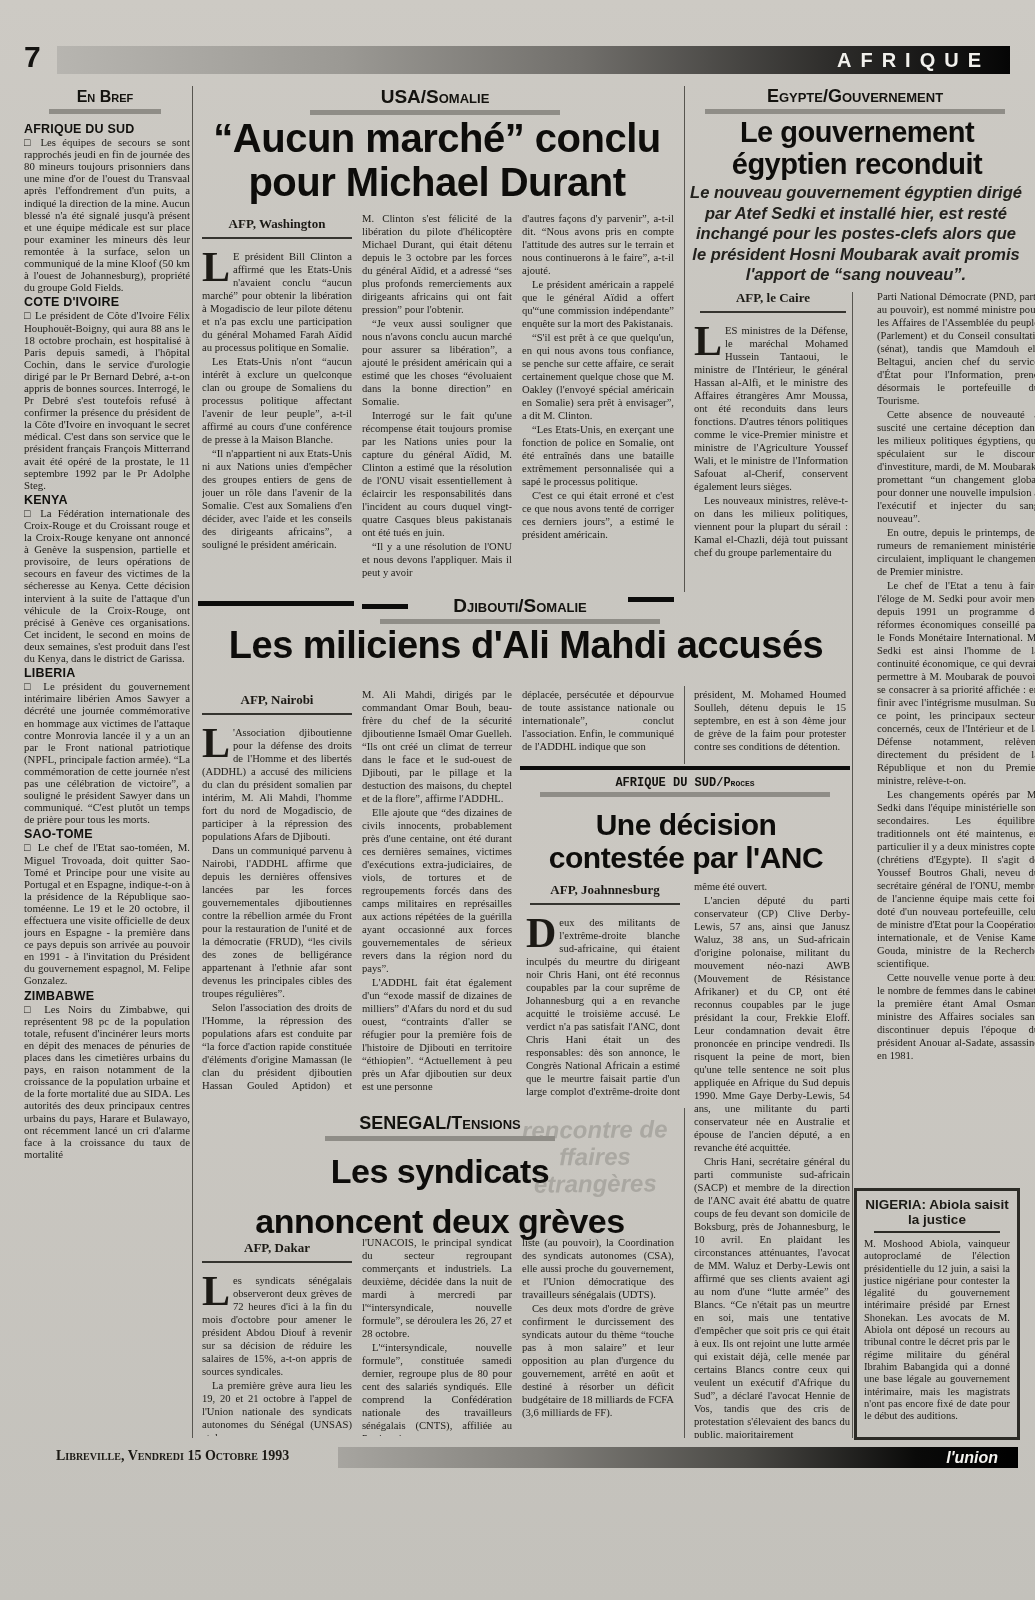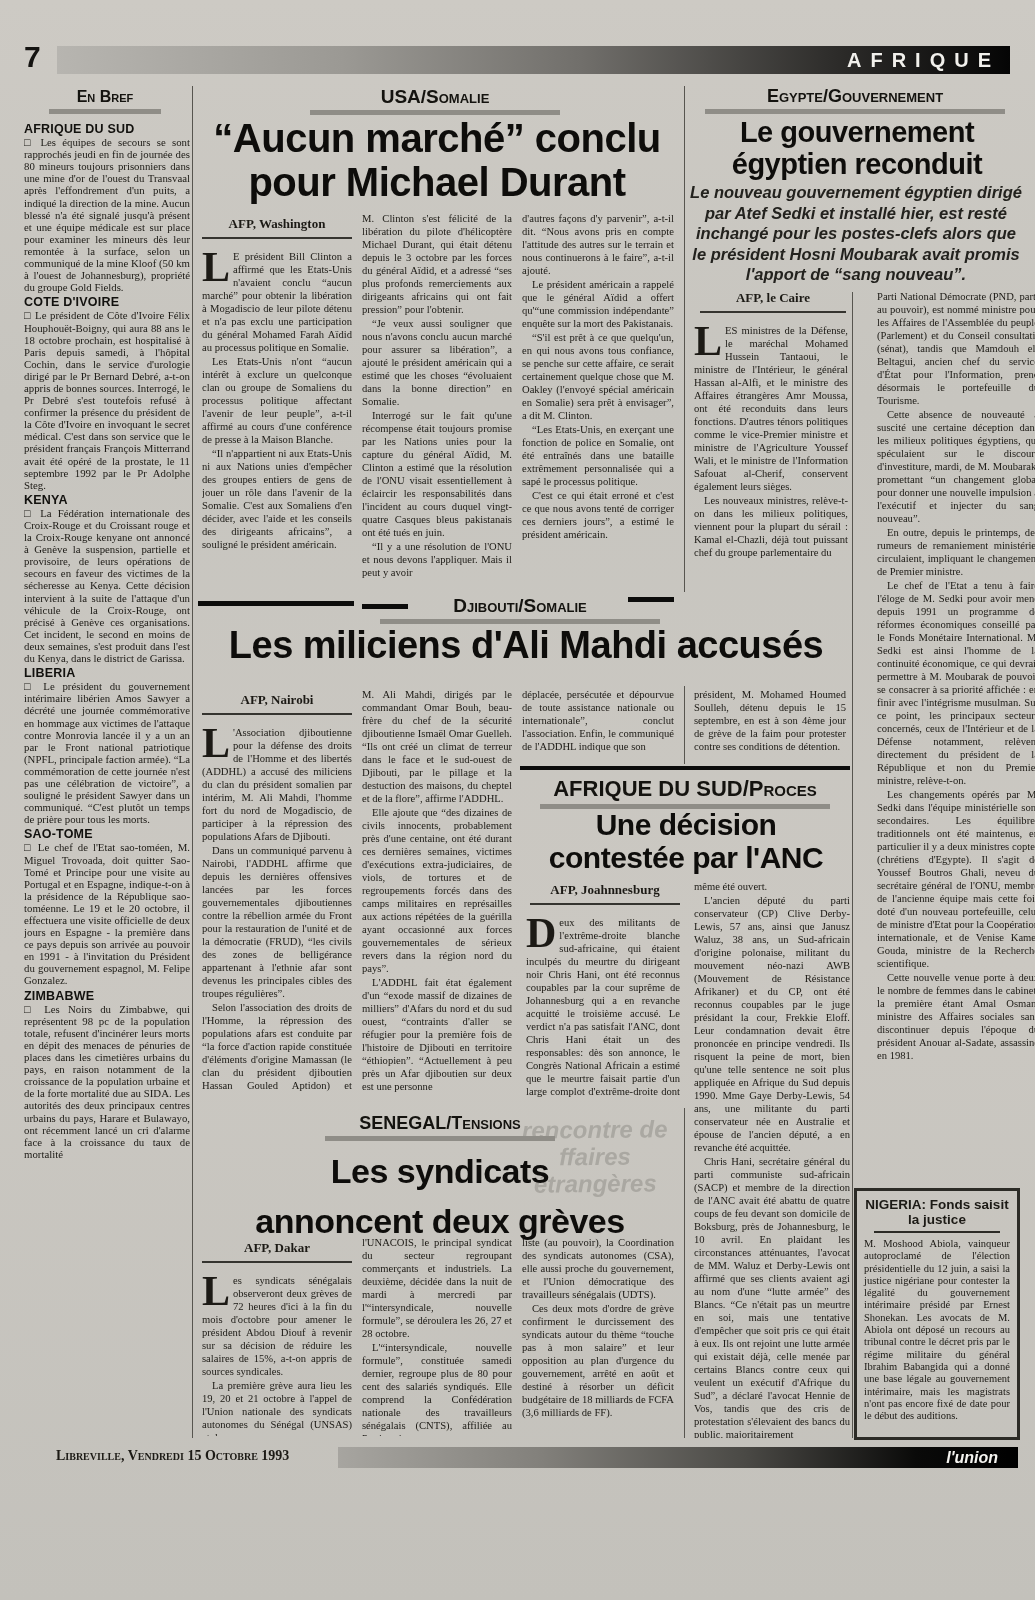--- a/index.html
+++ b/index.html
@@ -7,21 +7,21 @@
     position:relative;width:1035px;height:1600px;margin:0 auto;overflow:hidden;
     background:linear-gradient(180deg,#cdcac4 0%,#c7c5bf 25%,#cbc8c2 60%,#c3c1bb 100%);
     font-family:"Liberation Serif", serif;color:#1c1a15;
   }
   .abs{position:absolute;}
   
   .pagenum{font-family:"Liberation Sans",sans-serif;font-weight:bold;font-size:30px;color:#141311;}
   .topbar{background:linear-gradient(90deg,#b7b5b0 0%,#9b9994 30%,#716f6b 55%,#2c2b29 82%,#050505 100%);
     display:flex;align-items:center;justify-content:flex-end;}
   .topbar-label{font-family:"Liberation Sans",sans-serif;font-weight:bold;font-size:20px;
-    letter-spacing:9px;color:#f1f0ec;padding-right:10px;}
+    letter-spacing:9px;color:#f1f0ec;padding-right:20px;}
   
   .kicker{font-family:"Liberation Sans",sans-serif;font-weight:bold;font-variant:small-caps;
     text-align:center;color:#14130f;}
   .kicker .bar{height:5px;background:#8f8d87;margin-top:2px;}
   
   .headline{font-family:"Liberation Sans",sans-serif;font-weight:bold;text-align:center;
     color:#0e0d0b;letter-spacing:-0.5px;}
   .intro{font-family:"Liberation Sans",sans-serif;font-style:italic;font-weight:bold;
     text-align:center;color:#23221e;}
   .byline{font-weight:bold;font-size:13px;text-align:center;border-bottom:2px solid #35342f;
@@ -152,21 +152,21 @@
     <p>L'ADDHL fait état également d'un “exode massif de dizaines de milliers” d'Afars du nord et du sud ouest, “contraints d'aller se réfugier pour la première fois de l'histoire de Djibouti en territoire “éthiopien”. “Actuellement à peu près un Afar djiboutien sur deux est une personne</p>
   </div>
   <div class="abs coltext" style="left:522px;top:688px;width:152px;height:78px;">
     <p class="first">déplacée, persécutée et dépourvue de toute assistance nationale ou internationale”, conclut l'association. Enfin, le communiqué de l'ADDHL indique que son</p>
   </div>
   <div class="abs coltext" style="left:694px;top:688px;width:152px;height:78px;">
     <p class="first">président, M. Mohamed Houmed Soulleh, détenu depuis le 15 septembre, en est à son 4ème jour de grève de la faim pour protester contre ses conditions de détention.</p>
   </div>
 
   <div class="abs endbar" style="left:520px;top:766px;width:330px;height:4px;"></div>
-  <div class="abs kicker" style="left:540px;top:776px;width:290px;font-size:22px;">
+  <div class="abs kicker" style="left:540px;top:776px;width:290px;font-size:12px;font-family:Liberation Mono, monospace;">
     <span>AFRIQUE DU SUD/Proces</span>
     <div class="bar" style="width:290px;margin:2px auto 0;"></div>
   </div>
   <div class="abs headline" style="left:524px;top:808px;width:324px;font-size:30px;line-height:33px;">Une décision contestée par l'ANC</div>
   <div class="abs byline" style="left:530px;top:882px;width:150px;">AFP, Joahnnesburg</div>
   <div class="abs coltext" style="left:526px;top:916px;width:154px;height:182px;">
     <p class="first"><span class="dropcap">D</span><span>eux des militants de l'extrême-droite blanche sud-africaine, qui étaient inculpés du meurtre du dirigeant noir Chris Hani, ont été reconnus coupables par la cour suprême de Johannesburg qui a en revanche acquitté le troisième accusé. Le verdict n'a pas satisfait l'ANC, dont Chris Hani était un des responsables: dès son annonce, le Congrès National Africain a estimé que le meurtre faisait partie d'un large complot d'extrême-droite dont le dossier n'avait pas</span></p>
   </div>
   <div class="abs coltext" style="left:694px;top:880px;width:156px;height:558px;">
     <p class="first">même été ouvert.</p>
@@ -191,21 +191,21 @@
   <div class="abs coltext" style="left:362px;top:1236px;width:150px;height:200px;">
     <p class="first">l'UNACOIS, le principal syndicat du secteur regroupant commerçants et industriels. La deuxième, décidée dans la nuit de mardi à mercredi par l'“intersyndicale, nouvelle formule”, se déroulera les 26, 27 et 28 octobre.</p>
     <p>L'“intersyndicale, nouvelle formule”, constituée samedi dernier, regroupe plus de 80 pour cent des salariés syndiqués. Elle comprend la Confédération nationale des travailleurs sénégalais (CNTS), affiliée au Parti socia-</p>
   </div>
   <div class="abs coltext" style="left:522px;top:1236px;width:152px;height:200px;">
     <p class="first">liste (au pouvoir), la Coordination des syndicats autonomes (CSA), elle aussi proche du gouvernement, et l'Union démocratique des travailleurs sénégalais (UDTS).</p>
     <p>Ces deux mots d'ordre de grève confirment le durcissement des syndicats autour du thème “touche pas à mon salaire” et leur opposition au plan d'urgence du gouvernement, arrêté en août et destiné à résorber un déficit budgétaire de 18 milliards de FCFA (3,6 milliards de FF).</p>
   </div>
 
   <div class="abs nbox" style="left:854px;top:1188px;width:166px;height:252px;">
-    <div class="ntitle">NIGERIA: Fonds saisit la justice</div>
+    <div class="ntitle">NIGERIA: Abiola saisit la justice</div>
     <div style="height:2px;background:#2c2b26;margin:0 10px 5px;"></div>
     <div class="ntext">M. Moshood Abiola, vainqueur autoproclamé de l'élection présidentielle du 12 juin, a saisi la justice nigériane pour contester la légalité du gouvernement intérimaire présidé par Ernest Shonekan. Les avocats de M. Abiola ont déposé un recours au tribunal contre le décret pris par le régime militaire du général Ibrahim Babangida qui a donné une base légale au gouvernement intérimaire, mais les magistrats n'ont pas encore fixé de date pour le début des auditions.</div>
   </div>
 
   <div class="abs footer-date" style="left:56px;top:1448px;">Libreville, Vendredi 15 Octobre 1993</div>
   <div class="abs footbar" style="left:338px;top:1447px;width:680px;height:21px;">
     <span class="brand">l'union</span>
   </div>
 
 </div>

